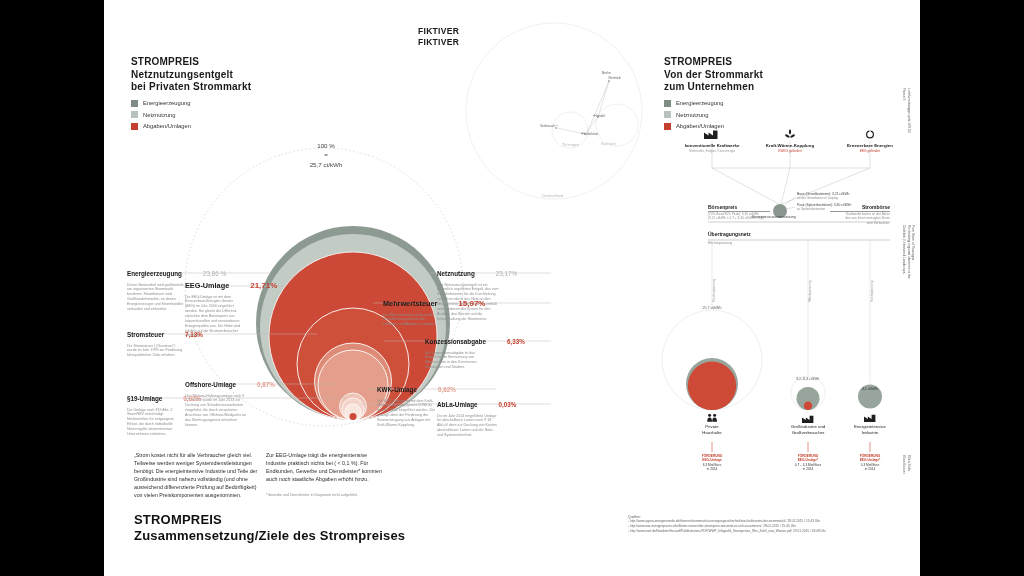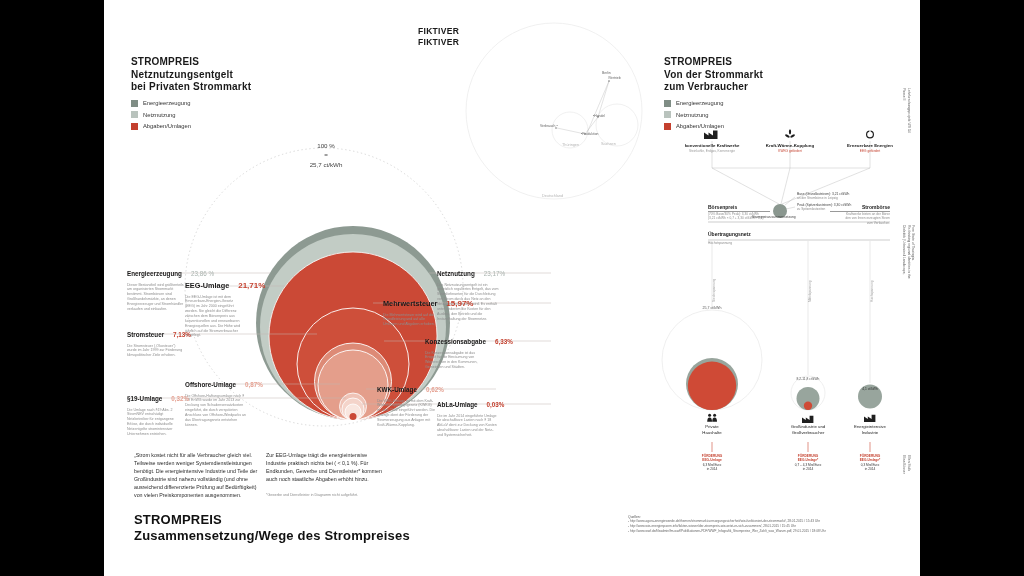--- a/index.html
+++ b/index.html
@@ -10,21 +10,21 @@
   svg{position:absolute;left:0;top:0;}
   
   .h-title{font-size:10px;font-weight:bold;line-height:1.25;color:#1a1a1a;letter-spacing:.2px;}
   .map-title{font-size:8.5px;font-weight:bold;line-height:1.3;color:#1a1a1a;letter-spacing:.3px;}
   .leg-row{display:flex;align-items:center;margin-top:4.5px;}
   .leg-sq{width:7px;height:7px;margin-right:5px;flex:0 0 auto;}
   .leg-lb{font-size:5.8px;color:#333;}
   
   .comp{line-height:1.1;}
   .comp-name{font-weight:bold;font-size:6.3px;color:#1a1a1a;}
-  .comp-pct{font-size:6.3px;margin-left:9px;}
+  .comp-pct{font-size:6.3px;margin-left:21px;}
   .big .comp-name{font-size:7.3px;}
   .big .comp-pct{font-size:8px;font-weight:bold;}
   .pct-gray{color:#a9b3ae;}
   .pct-red{color:#c4402e;font-weight:bold;}
   .pct-lightred{color:#e5a091;font-weight:bold;}
   .comp-desc{font-size:3.6px;color:#8d8d8d;line-height:1.35;margin-top:3px;}
   .total-lb{font-size:6.2px;color:#444;text-align:center;line-height:1.5;}
   
   .map-node{font-size:3.4px;color:#666;}
   .map-region{font-size:3.8px;color:#b5b5b5;}
@@ -256,21 +256,21 @@
     <div class="abs map-node" style="left:436px;top:124px;">Verbrauch •</div>
     <div class="abs map-node" style="left:477px;top:132px;">•Produktion</div>
     <div class="abs map-region" style="left:458px;top:143px;">Thüringen</div>
     <div class="abs map-region" style="left:497px;top:142px;">Sachsen</div>
     <div class="abs map-region" style="left:438px;top:194px;">Deutschland</div>
 
     <div class="abs" style="left:560px;top:56px;">
       <div class="h-title">
         <div>STROMPREIS</div>
         <div>Von der Strommarkt</div>
-        <div>zum Verbraucher</div>
+        <div>zum Unternehmen</div>
       </div>
       <div style="margin-top:6px;">
         <div class="leg-row">
             <span class="leg-sq" style="background:#7f8d85"></span>
             <span class="leg-lb">Energieerzeugung</span>
           </div>
         <div class="leg-row">
             <span class="leg-sq" style="background:#b9c3bd"></span>
             <span class="leg-lb">Netznutzung</span>
           </div>
@@ -360,17 +360,17 @@
       <div class="quellen">- http://www.agora-energiewende.de/themen/strommarkt-versorgungssicherheit/wie-funktioniert-der-strommarkt/, 28.01.2015 / 15:43 Uhr</div>
       <div class="quellen">- http://www.wie-energiesparen.info/fakten-wissen/der-strompreis-wie-setzt-er-sich-zusammen/, 28.01.2015 / 15:45 Uhr</div>
       <div class="quellen">- http://www.wwf.de/fileadmin/fm-wwf/Publikationen-PDF/WWF_Infografik_Strompreise_Wer_Zahlt_was_Warum.pdf, 29.01.2015 / 18:08 Uhr</div>
     </div>
 
     <div class="abs para" style="left:30px;top:452px;width:124px;">„Strom kostet nicht für alle Verbraucher gleich viel. Teilweise werden weniger Systemdienst­leistungen benötigt. Die energieintensive Industrie und Teile der Großindustrie sind nahezu vollständig (und ohne ausreichend differenzierte Prüfung auf Bedürftigkeit) von vielen Preiskomponenten ausgenommen.</div>
     <div class="abs para" style="left:162px;top:452px;width:122px;">Zur EEG-Umlage trägt die energieintensive Industrie praktisch nichts bei ( &lt; 0,1 %). Für Endkunden, Gewerbe und Dienstleister* kommen auch noch staatliche Abgaben erhöht hinzu.</div>
     <div class="abs footnote" style="left:162px;top:493px;width:130px;">*Gewerbe und Dienstleister in Diagramm nicht aufgeführt.</div>
     <div class="abs big-title" style="left:30px;top:512px;">
       <div>STROMPREIS</div>
-      <div>Zusammensetzung/Wege des Strompreises</div>
+      <div>Zusammensetzung/Ziele des Strompreises</div>
     </div>
 
   </div>
 </div>
 
 </body></html>

